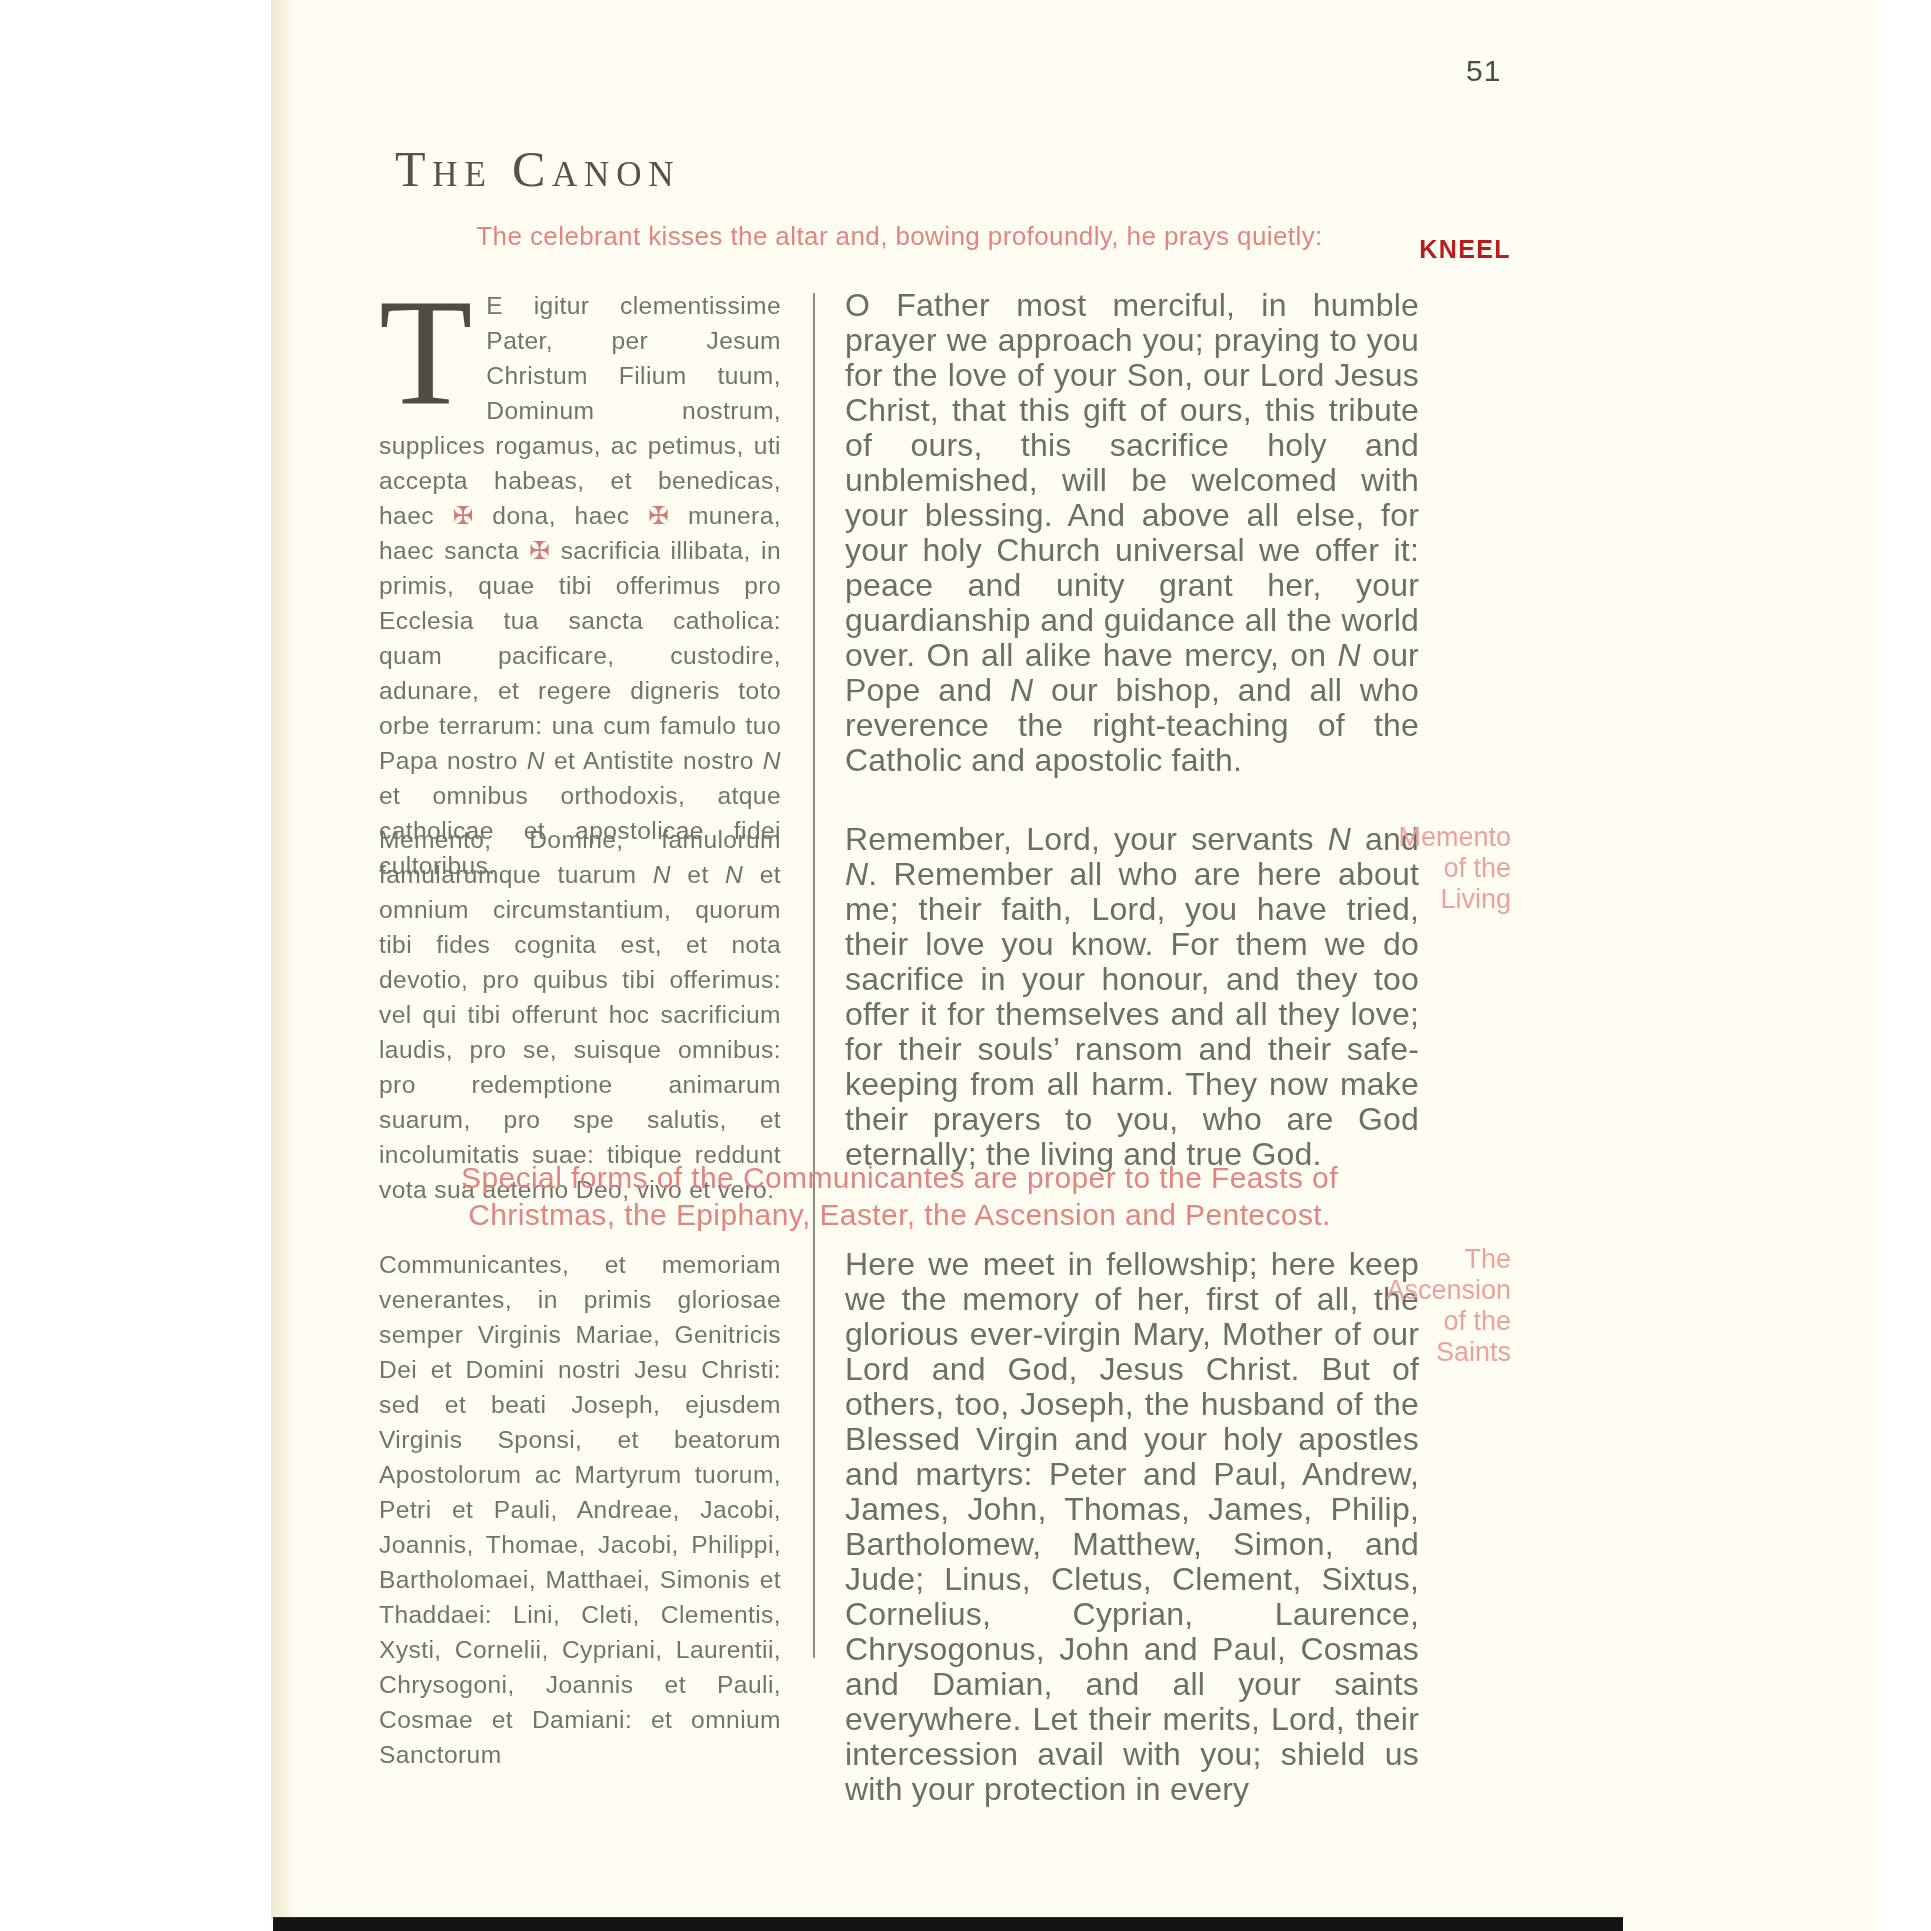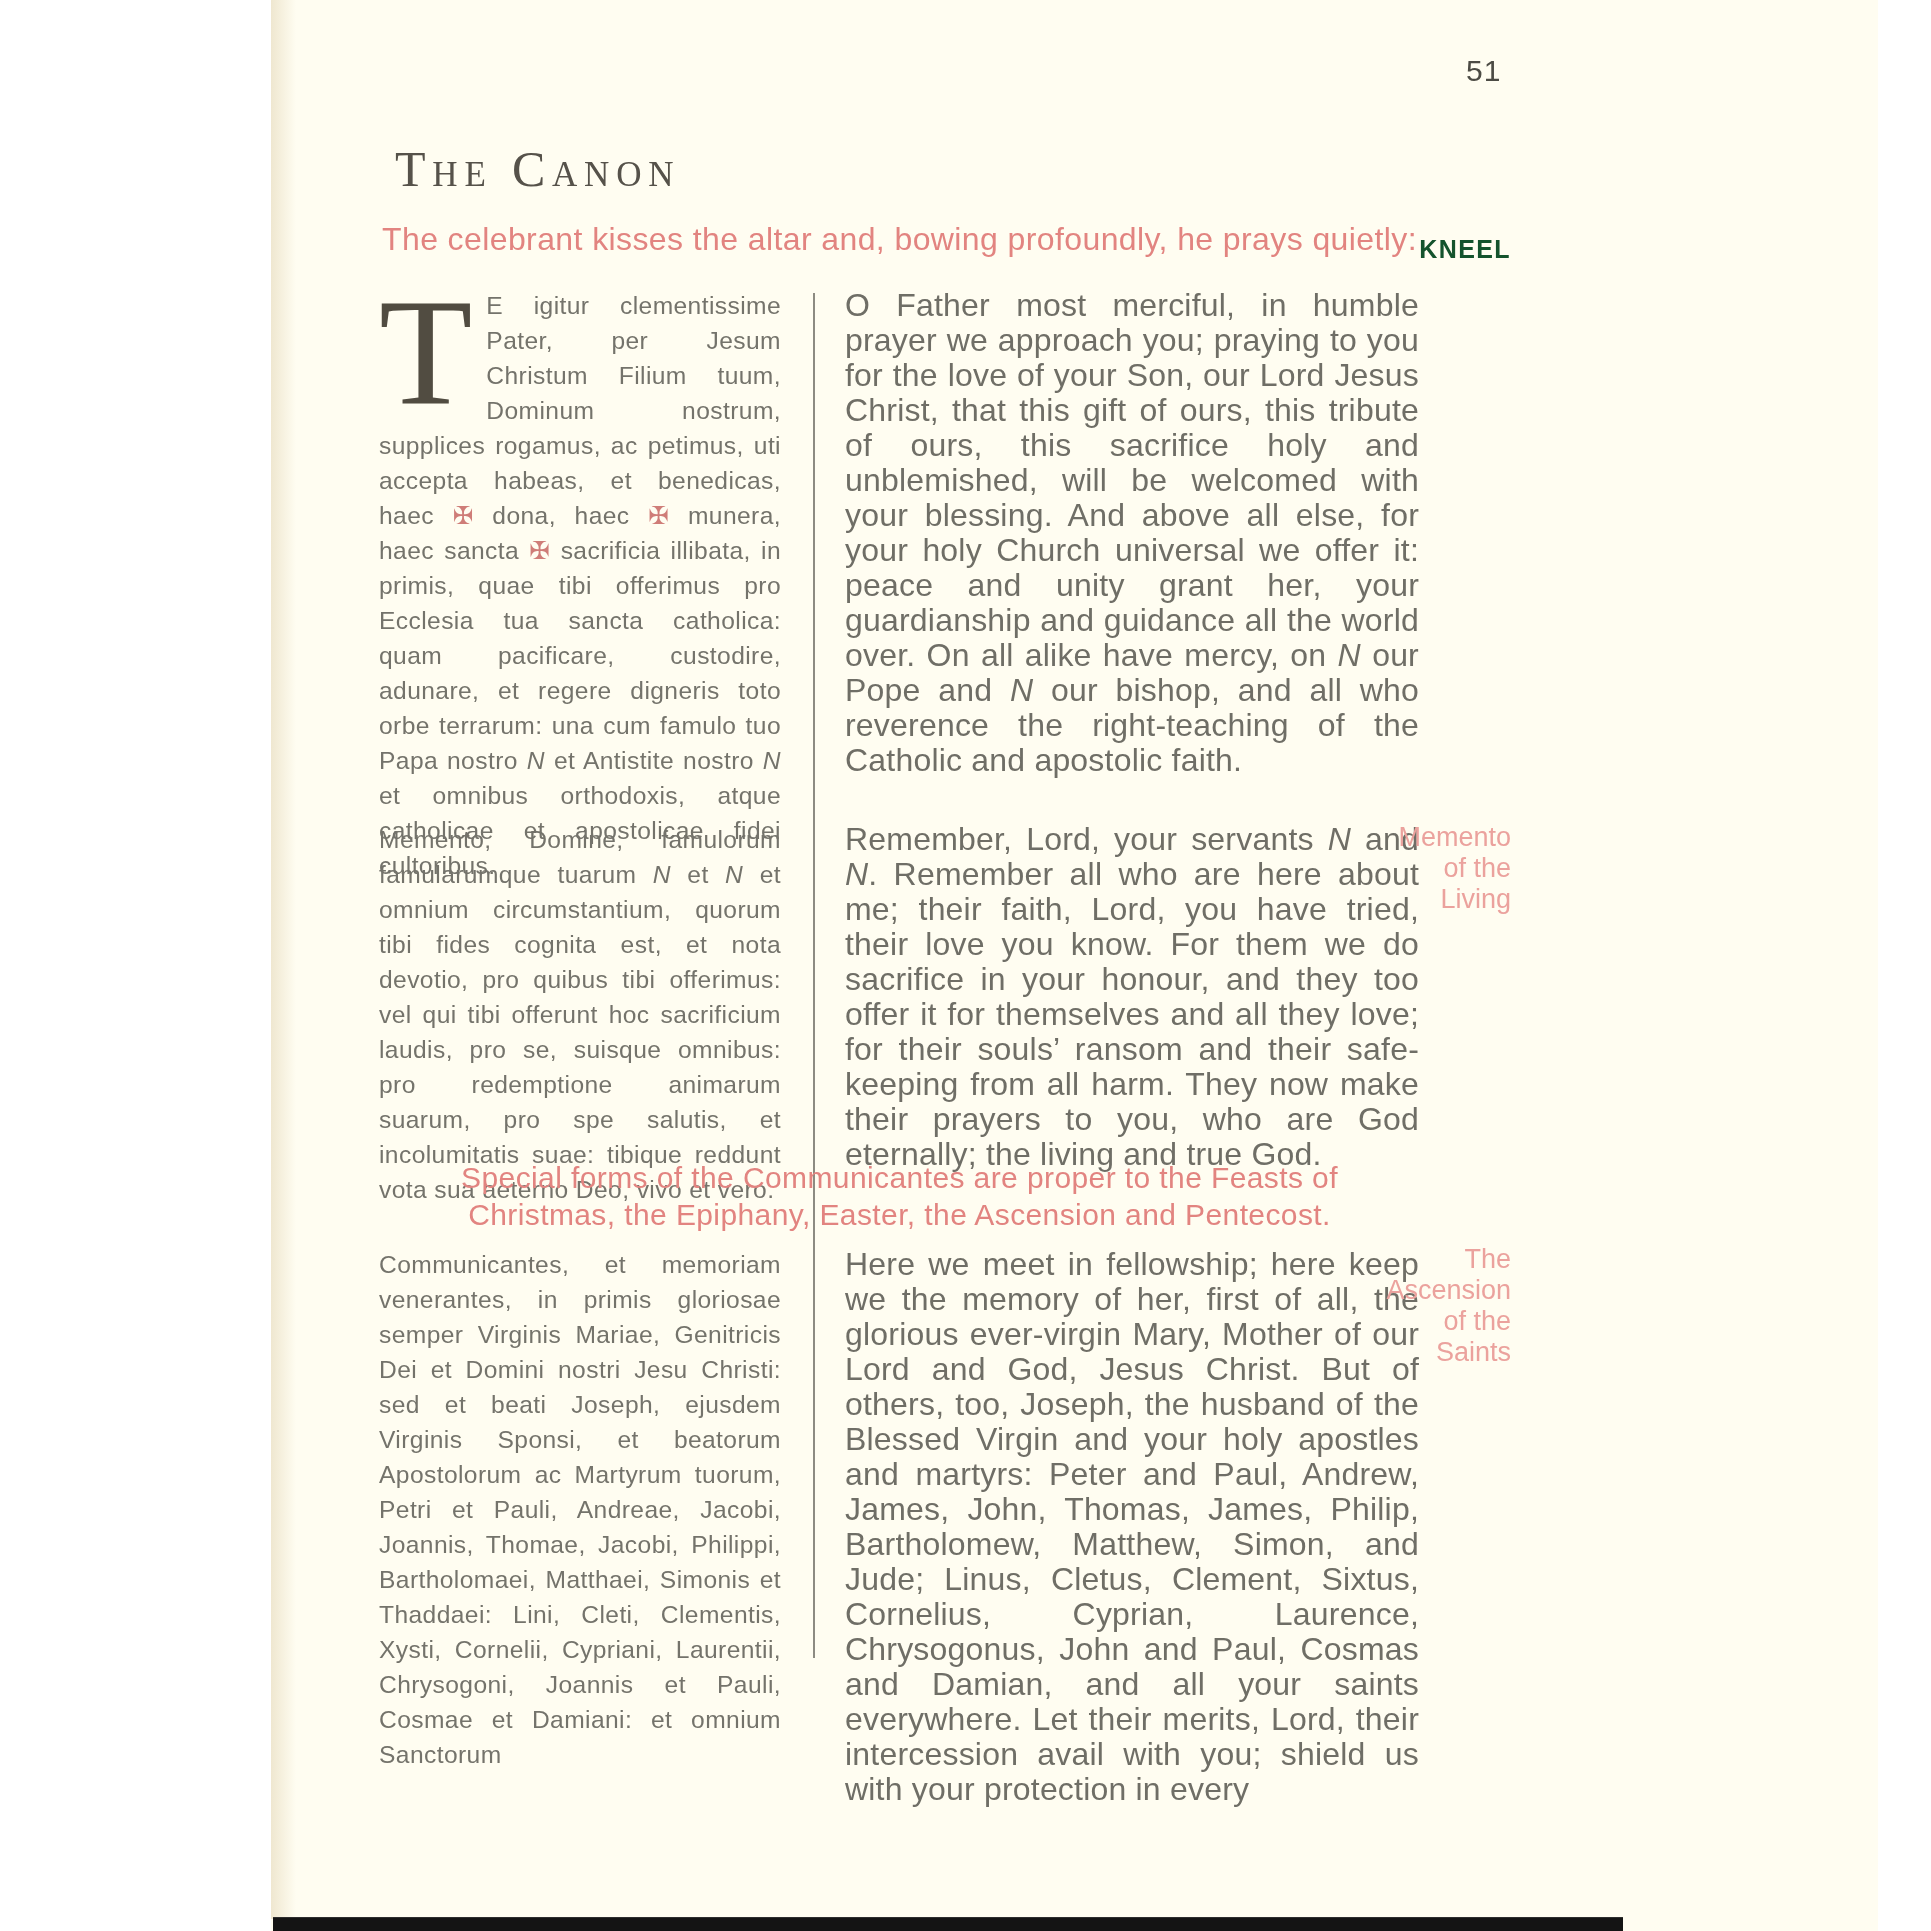--- a/index.html
+++ b/index.html
@@ -22,26 +22,26 @@
     font-size:30px; color:#4c4b44; letter-spacing:1px;
   }
   .title {
     position:absolute; left:108px; top:124px; margin:16px;
     font-family:"Liberation Serif", serif; font-weight:normal;
     font-variant:small-caps; font-size:50px; letter-spacing:6.8px;
     color:#56524a;
   }
   .rubric-top {
     position:absolute; left:108px; top:221px; width:1041px;
-    text-align:center; font-size:32px; color:#e28480; letter-spacing:0.4px;
+    text-align:center; font-size:26px; color:#e28480; letter-spacing:0.4px;
   }
   .kneel {
     position:absolute; left:1101px; top:235px; width:139px;
     text-align:right; font-size:25px; font-weight:bold;
-    color:#14532d; letter-spacing:1.4px;
+    color:#b91c1c; letter-spacing:1.4px;
   }
   .divider {
     position:absolute; left:542px; top:293px; width:1.9px; height:1365px;
     background:#8d8b82;
   }
   .col-latin {
     position:absolute; left:108px; width:402px;
     text-align:justify; font-size:24.6px; line-height:35px;
     color:#74736b; letter-spacing:0.4px;
   }

